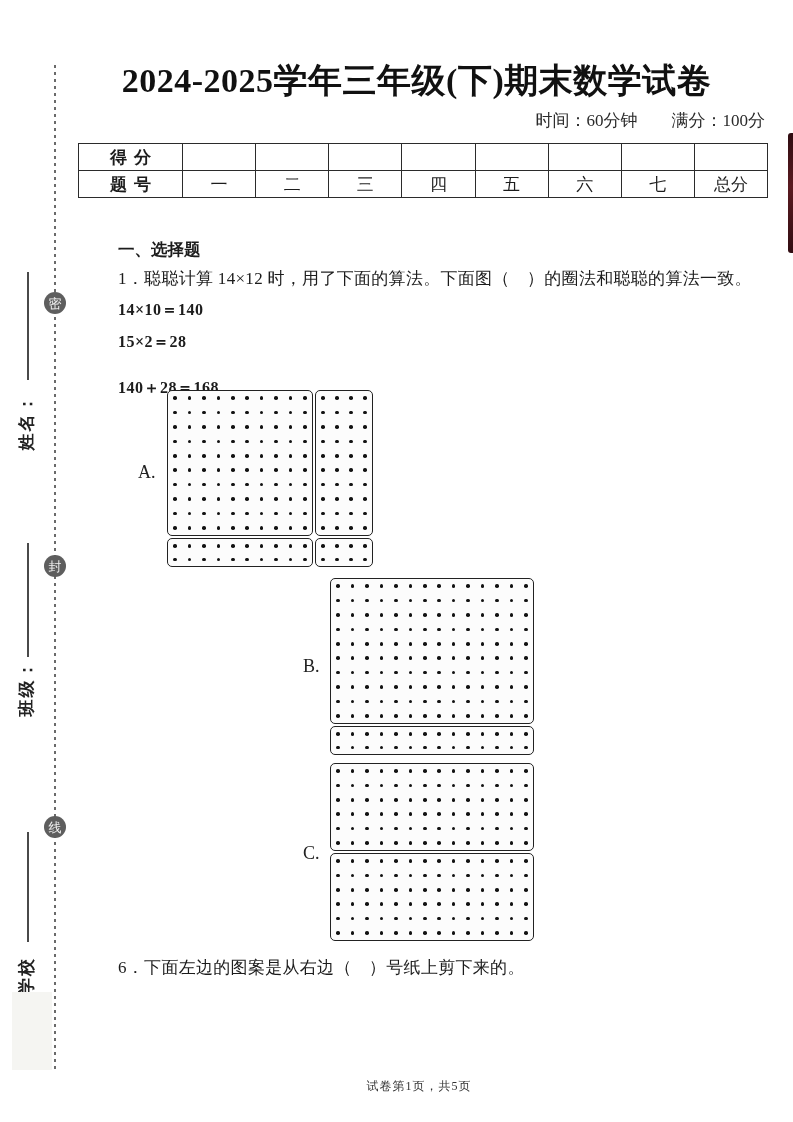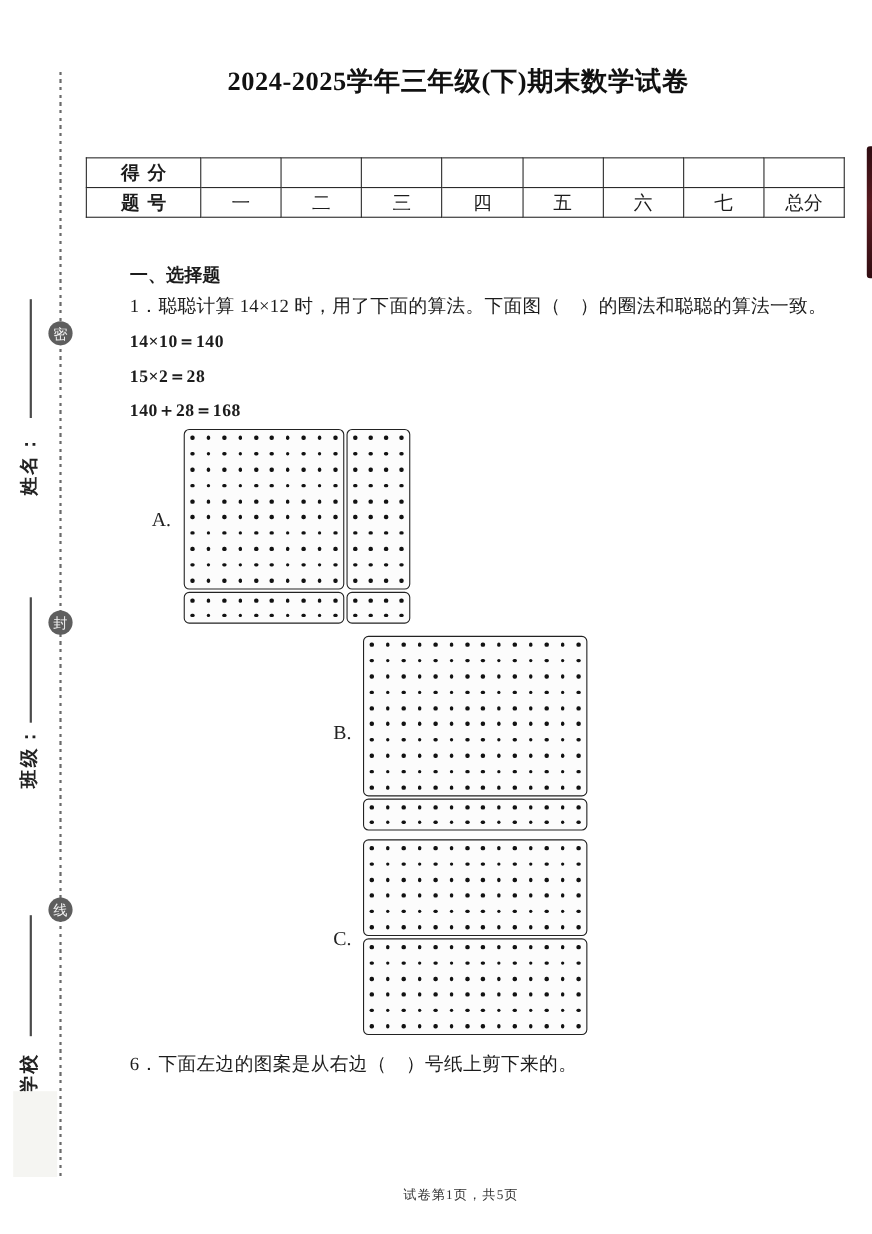--- a/index.html
+++ b/index.html
@@ -26,21 +26,21 @@
   .write-line{position:absolute;left:27px;width:2px;background:#4a4a4a;}
   .v-label{
     position:absolute;left:26px;
     transform:translate(-50%,-50%) rotate(-90deg);
     white-space:nowrap;font-size:17px;font-weight:600;letter-spacing:2px;color:#222;
   }
 
   
   .title{
     position:absolute;left:60px;right:20px;top:58px;margin:0;
-    text-align:center;font-size:24px;font-weight:700;letter-spacing:0.5px;color:#111;
+    text-align:center;font-size:34px;font-weight:700;letter-spacing:0.5px;color:#111;
   }
   .meta{
     position:absolute;right:28px;top:109px;
     font-size:17px;color:#2a2a2a;white-space:nowrap;
   }
   .meta .gap{display:inline-block;width:34px;}
 
   
   .score-table{
     position:absolute;left:78px;top:143px;width:690px;
@@ -52,21 +52,21 @@
   }
   .score-table td.lab{font-weight:700;letter-spacing:7px;padding-left:7px;}
   .score-table col.c0{width:104px;}
 
   
   .section-heading{position:absolute;left:118px;top:239px;font-size:16.5px;font-weight:700;text-align:center;}
   .q-text{position:absolute;left:118px;right:28px;font-size:17px;letter-spacing:0.3px;}
   .q1{top:267px;}
   .q2{top:956px;}
   .eq{position:absolute;left:118px;font-size:16px;letter-spacing:0.5px;font-weight:bold;}
-  .e0{top:300px;} .e1{top:332px;} .e2{top:363px;}
+  .e0{top:300px;} .e1{top:332px;} .e2{top:378px;}
 
   
   .opt-label{position:absolute;font-size:18px;color:#222;}
   .ol-a{left:138px;top:462px;}
   .ol-b{left:303px;top:656px;}
   .ol-c{left:303px;top:843px;}
 
   .dotgrid{position:absolute;display:grid;gap:2px;}
   .dg-a{left:167px;top:390px;}
   .dg-b{left:330px;top:578px;}
@@ -113,20 +113,23 @@
   <div class="write-line" style="top:272px;height:108px"></div>
   <div class="v-label" style="top:422px">姓名：</div>
 
   <div class="write-line" style="top:543px;height:114px"></div>
   <div class="v-label" style="top:688px">班级：</div>
 
   <div class="write-line" style="top:832px;height:110px"></div>
   <div class="v-label" style="top:976px">学校</div>
 
   <h1 class="title">2024-2025学年三年级(下)期末数学试卷</h1>
+  <div class="meta">
+    <span>时间：60分钟</span><span class="gap"></span><span>满分：100分</span>
+  </div>
 
   <table class="score-table">
     <colgroup>
       <col class="c0">
         <col>
         <col>
         <col>
         <col>
         <col>
         <col>

